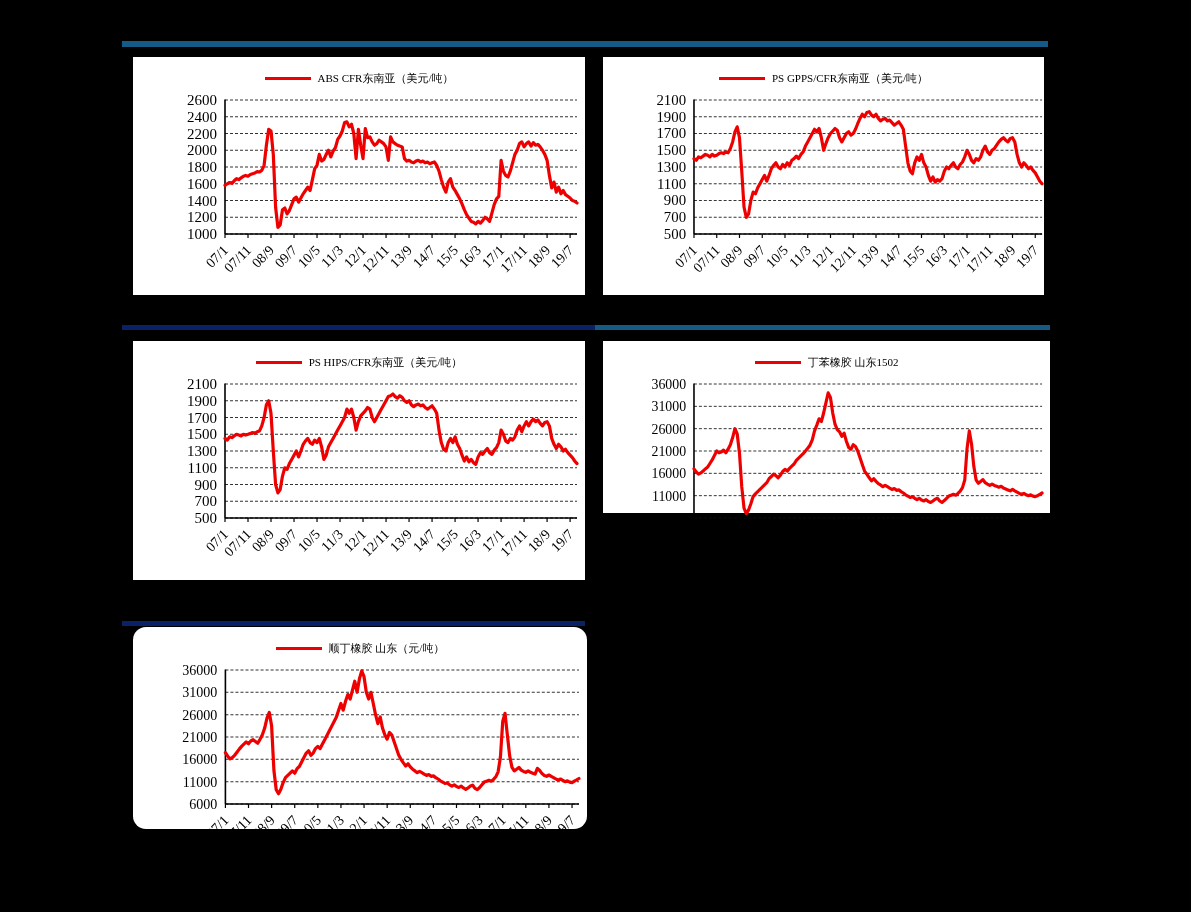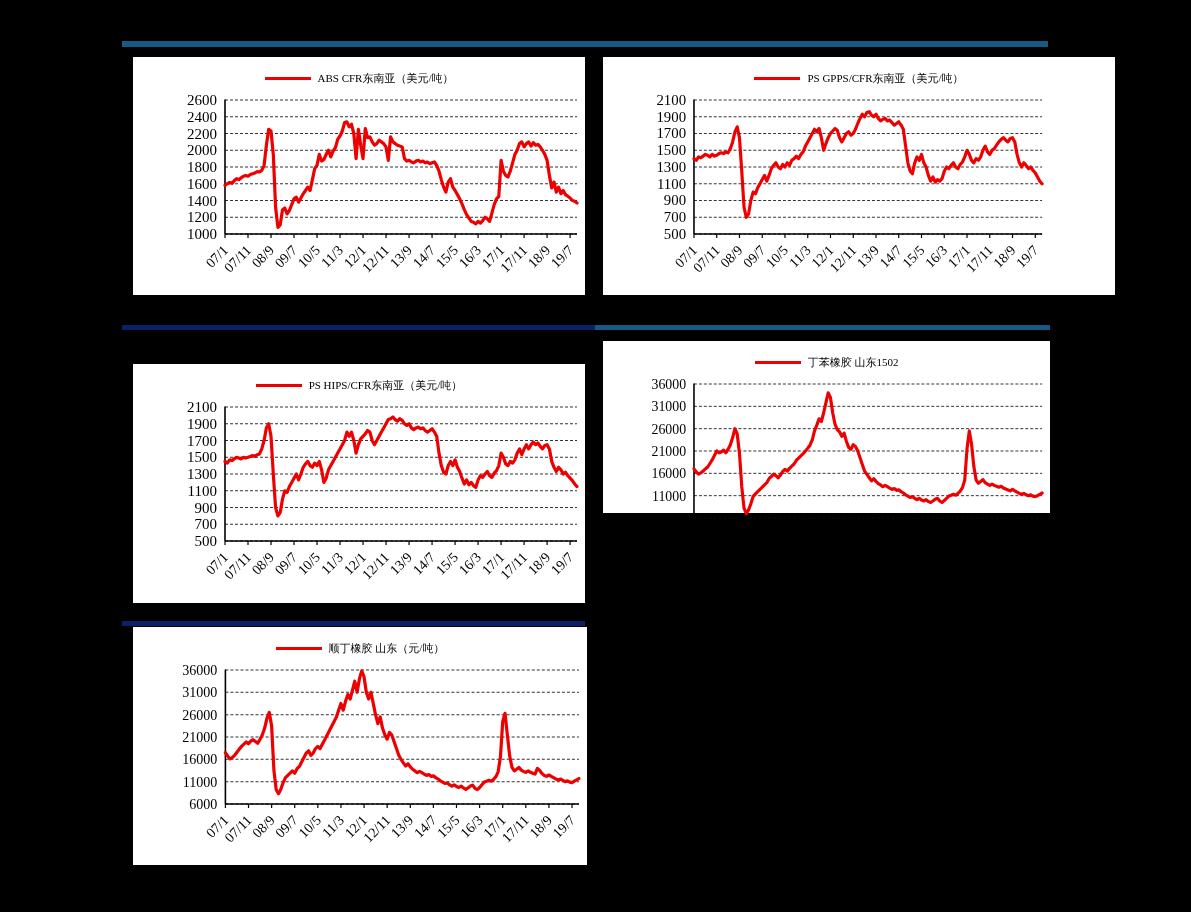--- a/index.html
+++ b/index.html
@@ -78,21 +78,21 @@
         <line x1="391.08496732026146" x2="391.08496732026146" y1="144" y2="148" stroke="#000000" stroke-width="1.2"></line>
         <text x="395.08496732026146" y="161" text-anchor="end" font-size="14" font-family="&quot;Liberation Serif&quot;, serif" fill="#000000" transform="rotate(-45 395.08496732026146 161)">17/11</text>
         <line x1="414.09150326797385" x2="414.09150326797385" y1="144" y2="148" stroke="#000000" stroke-width="1.2"></line>
         <text x="418.09150326797385" y="161" text-anchor="end" font-size="14" font-family="&quot;Liberation Serif&quot;, serif" fill="#000000" transform="rotate(-45 418.09150326797385 161)">18/9</text>
         <line x1="437.09803921568624" x2="437.09803921568624" y1="144" y2="148" stroke="#000000" stroke-width="1.2"></line>
         <text x="441.09803921568624" y="161" text-anchor="end" font-size="14" font-family="&quot;Liberation Serif&quot;, serif" fill="#000000" transform="rotate(-45 441.09803921568624 161)">19/7</text>
         <polyline points="92.0,95.4 94.3,93.8 96.6,92.5 98.9,93.3 101.2,90.8 103.5,88.7 105.8,89.6 108.1,87.9 110.4,86.2 112.7,85.4 115.0,86.2 117.3,84.5 119.6,83.7 121.9,82.9 124.2,81.6 126.5,82.0 128.8,80.4 131.1,75.3 133.4,55.2 135.7,39.3 138.0,41.0 140.3,64.4 142.6,117.2 144.9,137.3 147.2,134.8 149.5,119.7 151.8,118.0 154.1,123.9 156.4,120.5 158.7,114.7 161.0,108.8 163.3,107.1 165.6,112.2 167.9,108.0 170.2,103.8 172.5,100.5 174.8,97.1 177.1,100.5 179.4,89.6 181.7,78.7 184.0,75.3 186.3,64.4 188.6,71.1 190.9,69.5 193.2,64.4 195.5,60.3 197.8,66.9 200.1,61.1 202.4,57.7 204.7,49.4 207.0,46.0 209.3,41.0 211.6,32.6 213.9,31.8 216.2,36.8 218.5,34.3 220.8,43.5 223.1,68.6 225.4,39.3 227.7,55.2 230.0,68.6 232.3,38.5 234.6,47.7 236.9,46.9 239.2,51.9 241.5,55.2 243.8,53.6 246.1,50.2 248.4,51.9 250.7,53.6 253.0,56.9 255.3,70.3 257.6,46.9 259.9,51.9 262.2,53.6 264.5,55.2 266.8,56.1 269.2,56.9 271.5,68.6 273.8,71.1 276.1,70.3 278.4,72.0 280.7,72.8 283.0,71.1 285.3,70.3 287.6,72.0 289.9,71.1 292.2,72.8 294.5,72.0 296.8,73.7 299.1,72.8 301.4,72.0 303.7,75.3 306.0,81.2 308.3,89.6 310.6,97.1 312.9,102.1 315.2,92.1 317.5,88.7 319.8,97.1 322.1,100.5 324.4,104.6 326.7,108.8 329.0,113.9 331.3,119.7 333.6,124.7 335.9,128.1 338.2,131.4 340.5,132.3 342.8,133.9 345.1,131.4 347.4,133.1 349.7,130.6 352.0,127.3 354.3,128.9 356.6,131.4 358.9,123.1 361.2,114.7 363.5,108.8 365.8,106.3 368.1,70.3 370.4,81.2 372.7,85.4 375.0,87.0 377.3,81.2 379.6,72.8 381.9,64.4 384.2,60.3 386.5,53.6 388.8,51.9 391.1,56.9 393.4,53.6 395.7,51.9 398.0,56.1 400.3,52.7 402.6,55.2 404.9,54.4 407.2,56.9 409.5,60.3 411.8,64.4 414.1,70.3 416.4,85.4 418.7,97.9 421.0,92.1 423.3,102.1 425.6,97.1 427.9,103.8 430.2,100.5 432.5,104.6 434.8,106.3 437.1,108.0 439.4,110.5 441.7,111.3 444.0,113.0" fill="none" stroke="#ee0000" stroke-width="3.2" stroke-linejoin="round" stroke-linecap="round"></polyline>
       </svg>
   </section>
 
-  <section class="panel" style="left:603px;top:57px;width:512px;height:238px;text-align:right;">
+  <section class="panel" style="left:603px;top:57px;width:441px;height:238px;text-align:right;">
     <div class="legend">
       <span class="legend-line" style="background: rgb(238, 0, 0);"></span>
       <span class="legend-label">PS GPPS/CFR东南亚（美元/吨）</span>
     </div>
     <svg class="plot" width="447" height="205" viewBox="0 0 452 205" preserveAspectRatio="none">
         <line x1="92" x2="444" y1="10" y2="10" stroke="#333333" stroke-width="1" stroke-dasharray="3 2"></line>
         <text x="84" y="15" text-anchor="end" font-size="15" font-family="&quot;Liberation Serif&quot;, serif" fill="#000000">2100</text>
         <line x1="92" x2="444" y1="26.75" y2="26.75" stroke="#333333" stroke-width="1" stroke-dasharray="3 2"></line>
         <text x="84" y="31.75" text-anchor="end" font-size="15" font-family="&quot;Liberation Serif&quot;, serif" fill="#000000">1900</text>
         <line x1="92" x2="444" y1="43.5" y2="43.5" stroke="#333333" stroke-width="1" stroke-dasharray="3 2"></line>
@@ -140,21 +140,21 @@
         <line x1="391.08496732026146" x2="391.08496732026146" y1="144" y2="148" stroke="#000000" stroke-width="1.2"></line>
         <text x="395.08496732026146" y="161" text-anchor="end" font-size="14" font-family="&quot;Liberation Serif&quot;, serif" fill="#000000" transform="rotate(-45 395.08496732026146 161)">17/11</text>
         <line x1="414.09150326797385" x2="414.09150326797385" y1="144" y2="148" stroke="#000000" stroke-width="1.2"></line>
         <text x="418.09150326797385" y="161" text-anchor="end" font-size="14" font-family="&quot;Liberation Serif&quot;, serif" fill="#000000" transform="rotate(-45 418.09150326797385 161)">18/9</text>
         <line x1="437.09803921568624" x2="437.09803921568624" y1="144" y2="148" stroke="#000000" stroke-width="1.2"></line>
         <text x="441.09803921568624" y="161" text-anchor="end" font-size="14" font-family="&quot;Liberation Serif&quot;, serif" fill="#000000" transform="rotate(-45 441.09803921568624 161)">19/7</text>
         <polyline points="92.0,68.6 94.3,70.3 96.6,66.9 98.9,67.8 101.2,66.1 103.5,64.4 105.8,65.3 108.1,66.9 110.4,64.4 112.7,66.1 115.0,65.3 117.3,63.6 119.6,62.8 121.9,63.6 124.2,61.9 126.5,62.8 128.8,58.6 131.1,51.9 133.4,41.8 135.7,36.8 138.0,47.7 140.3,81.2 142.6,117.2 144.9,127.3 147.2,123.9 149.5,110.5 151.8,102.1 154.1,103.8 156.4,97.9 158.7,93.8 161.0,89.6 163.3,85.4 165.6,91.2 167.9,85.4 170.2,78.7 172.5,75.3 174.8,72.8 177.1,77.0 179.4,78.7 181.7,74.5 184.0,77.0 186.3,72.8 188.6,75.3 190.9,70.3 193.2,68.6 195.5,66.1 197.8,68.6 200.1,64.4 202.4,61.9 204.7,56.1 207.0,51.9 209.3,47.7 211.6,43.5 213.9,39.3 216.2,41.8 218.5,38.5 220.8,47.7 223.1,60.3 225.4,53.6 227.7,47.7 230.0,43.5 232.3,41.0 234.6,38.5 236.9,40.2 239.2,47.7 241.5,51.9 243.8,47.7 246.1,43.5 248.4,41.8 250.7,45.2 253.0,43.5 255.3,39.3 257.6,33.5 259.9,28.4 262.2,24.2 264.5,26.8 266.8,22.6 269.2,21.7 271.5,25.1 273.8,26.8 276.1,24.2 278.4,28.4 280.7,30.9 283.0,29.3 285.3,28.4 287.6,30.9 289.9,30.1 292.2,32.6 294.5,35.1 296.8,33.5 299.1,31.8 301.4,35.1 303.7,39.3 306.0,56.1 308.3,72.8 310.6,81.2 312.9,83.7 315.2,72.8 317.5,66.9 319.8,70.3 322.1,64.4 324.4,72.8 326.7,77.0 329.0,85.4 331.3,91.2 333.6,87.0 335.9,92.1 338.2,89.6 340.5,91.2 342.8,88.7 345.1,81.2 347.4,77.0 349.7,78.7 352.0,75.3 354.3,72.8 356.6,77.0 358.9,78.7 361.2,74.5 363.5,72.0 365.8,66.9 368.1,60.3 370.4,64.4 372.7,70.3 375.0,72.8 377.3,68.6 379.6,70.3 381.9,66.9 384.2,60.3 386.5,56.1 388.8,61.9 391.1,64.4 393.4,60.3 395.7,58.6 398.0,55.2 400.3,51.9 402.6,49.4 404.9,47.7 407.2,50.2 409.5,51.9 411.8,48.5 414.1,47.7 416.4,51.9 418.7,64.4 421.0,72.8 423.3,77.0 425.6,72.8 427.9,75.3 430.2,78.7 432.5,77.0 434.8,80.4 437.1,82.9 439.4,87.0 441.7,91.2 444.0,93.8" fill="none" stroke="#ee0000" stroke-width="3.2" stroke-linejoin="round" stroke-linecap="round"></polyline>
       </svg>
   </section>
 
-  <section class="panel" style="left:133px;top:341px;width:452px;height:239px;margin-top:23px;">
+  <section class="panel" style="left:133px;top:341px;width:452px;height:239px;">
     <div class="legend">
       <span class="legend-line" style="background: rgb(238, 0, 0);"></span>
       <span class="legend-label">PS HIPS/CFR东南亚（美元/吨）</span>
     </div>
     <svg class="plot" width="452" height="205" viewBox="0 0 452 205" preserveAspectRatio="none">
         <line x1="92" x2="444" y1="10" y2="10" stroke="#333333" stroke-width="1" stroke-dasharray="3 2"></line>
         <text x="84" y="15" text-anchor="end" font-size="15" font-family="&quot;Liberation Serif&quot;, serif" fill="#000000">2100</text>
         <line x1="92" x2="444" y1="26.75" y2="26.75" stroke="#333333" stroke-width="1" stroke-dasharray="3 2"></line>
         <text x="84" y="31.75" text-anchor="end" font-size="15" font-family="&quot;Liberation Serif&quot;, serif" fill="#000000">1900</text>
         <line x1="92" x2="444" y1="43.5" y2="43.5" stroke="#333333" stroke-width="1" stroke-dasharray="3 2"></line>
@@ -260,21 +260,21 @@
         <line x1="391.08496732026146" x2="391.08496732026146" y1="144" y2="148" stroke="#000000" stroke-width="1.2"></line>
         <text x="395.08496732026146" y="161" text-anchor="end" font-size="14" font-family="&quot;Liberation Serif&quot;, serif" fill="#000000" transform="rotate(-45 395.08496732026146 161)">17/11</text>
         <line x1="414.09150326797385" x2="414.09150326797385" y1="144" y2="148" stroke="#000000" stroke-width="1.2"></line>
         <text x="418.09150326797385" y="161" text-anchor="end" font-size="14" font-family="&quot;Liberation Serif&quot;, serif" fill="#000000" transform="rotate(-45 418.09150326797385 161)">18/9</text>
         <line x1="437.09803921568624" x2="437.09803921568624" y1="144" y2="148" stroke="#000000" stroke-width="1.2"></line>
         <text x="441.09803921568624" y="161" text-anchor="end" font-size="14" font-family="&quot;Liberation Serif&quot;, serif" fill="#000000" transform="rotate(-45 441.09803921568624 161)">19/7</text>
         <polyline points="92.0,94.9 94.3,98.0 96.6,100.2 98.9,98.9 101.2,97.1 103.5,94.9 105.8,93.1 108.1,89.5 110.4,85.9 112.7,81.5 115.0,77.0 117.3,78.8 119.6,77.9 121.9,76.1 124.2,78.8 126.5,75.2 128.8,70.7 131.1,63.6 133.4,54.7 135.7,60.0 138.0,79.2 140.3,112.7 142.6,134.2 144.9,139.5 147.2,136.0 149.5,129.7 151.8,122.6 154.1,119.9 156.4,117.6 158.7,115.4 161.0,113.2 163.3,110.9 165.6,108.7 167.9,104.7 170.2,102.5 172.5,100.2 174.8,101.6 177.1,103.8 179.4,101.1 181.7,97.5 184.0,95.3 186.3,97.1 188.6,94.4 190.9,92.2 193.2,90.0 195.5,86.4 197.8,84.1 200.1,81.9 202.4,79.7 204.7,77.0 207.0,74.3 209.3,71.2 211.6,65.8 213.9,56.9 216.2,51.1 218.5,44.8 220.8,47.5 223.1,39.0 225.4,28.8 227.7,18.9 230.0,23.4 232.3,39.0 234.6,50.2 236.9,55.6 239.2,57.8 241.5,62.3 243.8,59.1 246.1,67.2 248.4,73.4 250.7,75.2 253.0,70.7 255.3,72.5 257.6,77.0 259.9,83.7 262.2,90.4 264.5,97.1 266.8,100.2 269.2,103.8 271.5,106.9 273.8,104.7 276.1,107.4 278.4,109.6 280.7,110.9 283.0,112.7 285.3,111.4 287.6,112.7 289.9,114.1 292.2,115.4 294.5,114.5 296.8,116.3 299.1,115.9 301.4,117.6 303.7,119.0 306.0,120.8 308.3,122.1 310.6,123.5 312.9,122.6 315.2,124.3 317.5,125.7 319.8,124.3 322.1,126.1 324.4,127.0 326.7,125.7 329.0,127.5 331.3,128.4 333.6,127.0 335.9,125.2 338.2,124.3 340.5,127.0 342.8,128.4 345.1,126.6 347.4,124.3 349.7,122.1 352.0,121.2 354.3,120.3 356.6,121.2 358.9,119.4 361.2,117.2 363.5,113.6 365.8,106.0 368.1,74.8 370.4,56.9 372.7,70.3 375.0,92.6 377.3,106.0 379.6,109.2 381.9,107.4 384.2,105.6 386.5,108.7 388.8,110.1 391.1,111.4 393.4,110.1 395.7,111.4 398.0,112.3 400.3,113.2 402.6,112.3 404.9,114.1 407.2,115.0 409.5,115.9 411.8,116.8 414.1,115.4 416.4,116.8 418.7,118.1 421.0,119.4 423.3,120.3 425.6,119.4 427.9,120.8 430.2,121.7 432.5,120.8 434.8,122.1 437.1,122.6 439.4,121.7 441.7,120.3 444.0,119.0" fill="none" stroke="#ee0000" stroke-width="3.2" stroke-linejoin="round" stroke-linecap="round"></polyline>
       </svg>
   </section>
 
-  <section class="panel" style="left:133px;top:627px;width:454px;height:238px;">
+  <section class="panel" style="left:133px;top:627px;width:454px;height:202px;border-radius:13px;">
     <div class="legend">
       <span class="legend-line" style="background: rgb(238, 0, 0);"></span>
       <span class="legend-label">顺丁橡胶 山东（元/吨）</span>
     </div>
     <svg class="plot" width="454" height="205" viewBox="0 0 452 205" preserveAspectRatio="none">
         <line x1="92" x2="444" y1="10" y2="10" stroke="#333333" stroke-width="1" stroke-dasharray="3 2"></line>
         <text x="84" y="15" text-anchor="end" font-size="14" font-family="&quot;Liberation Serif&quot;, serif" fill="#000000">36000</text>
         <line x1="92" x2="444" y1="32.33333333333333" y2="32.33333333333333" stroke="#333333" stroke-width="1" stroke-dasharray="3 2"></line>
         <text x="84" y="37.33333333333333" text-anchor="end" font-size="14" font-family="&quot;Liberation Serif&quot;, serif" fill="#000000">31000</text>
         <line x1="92" x2="444" y1="54.666666666666664" y2="54.666666666666664" stroke="#333333" stroke-width="1" stroke-dasharray="3 2"></line>

